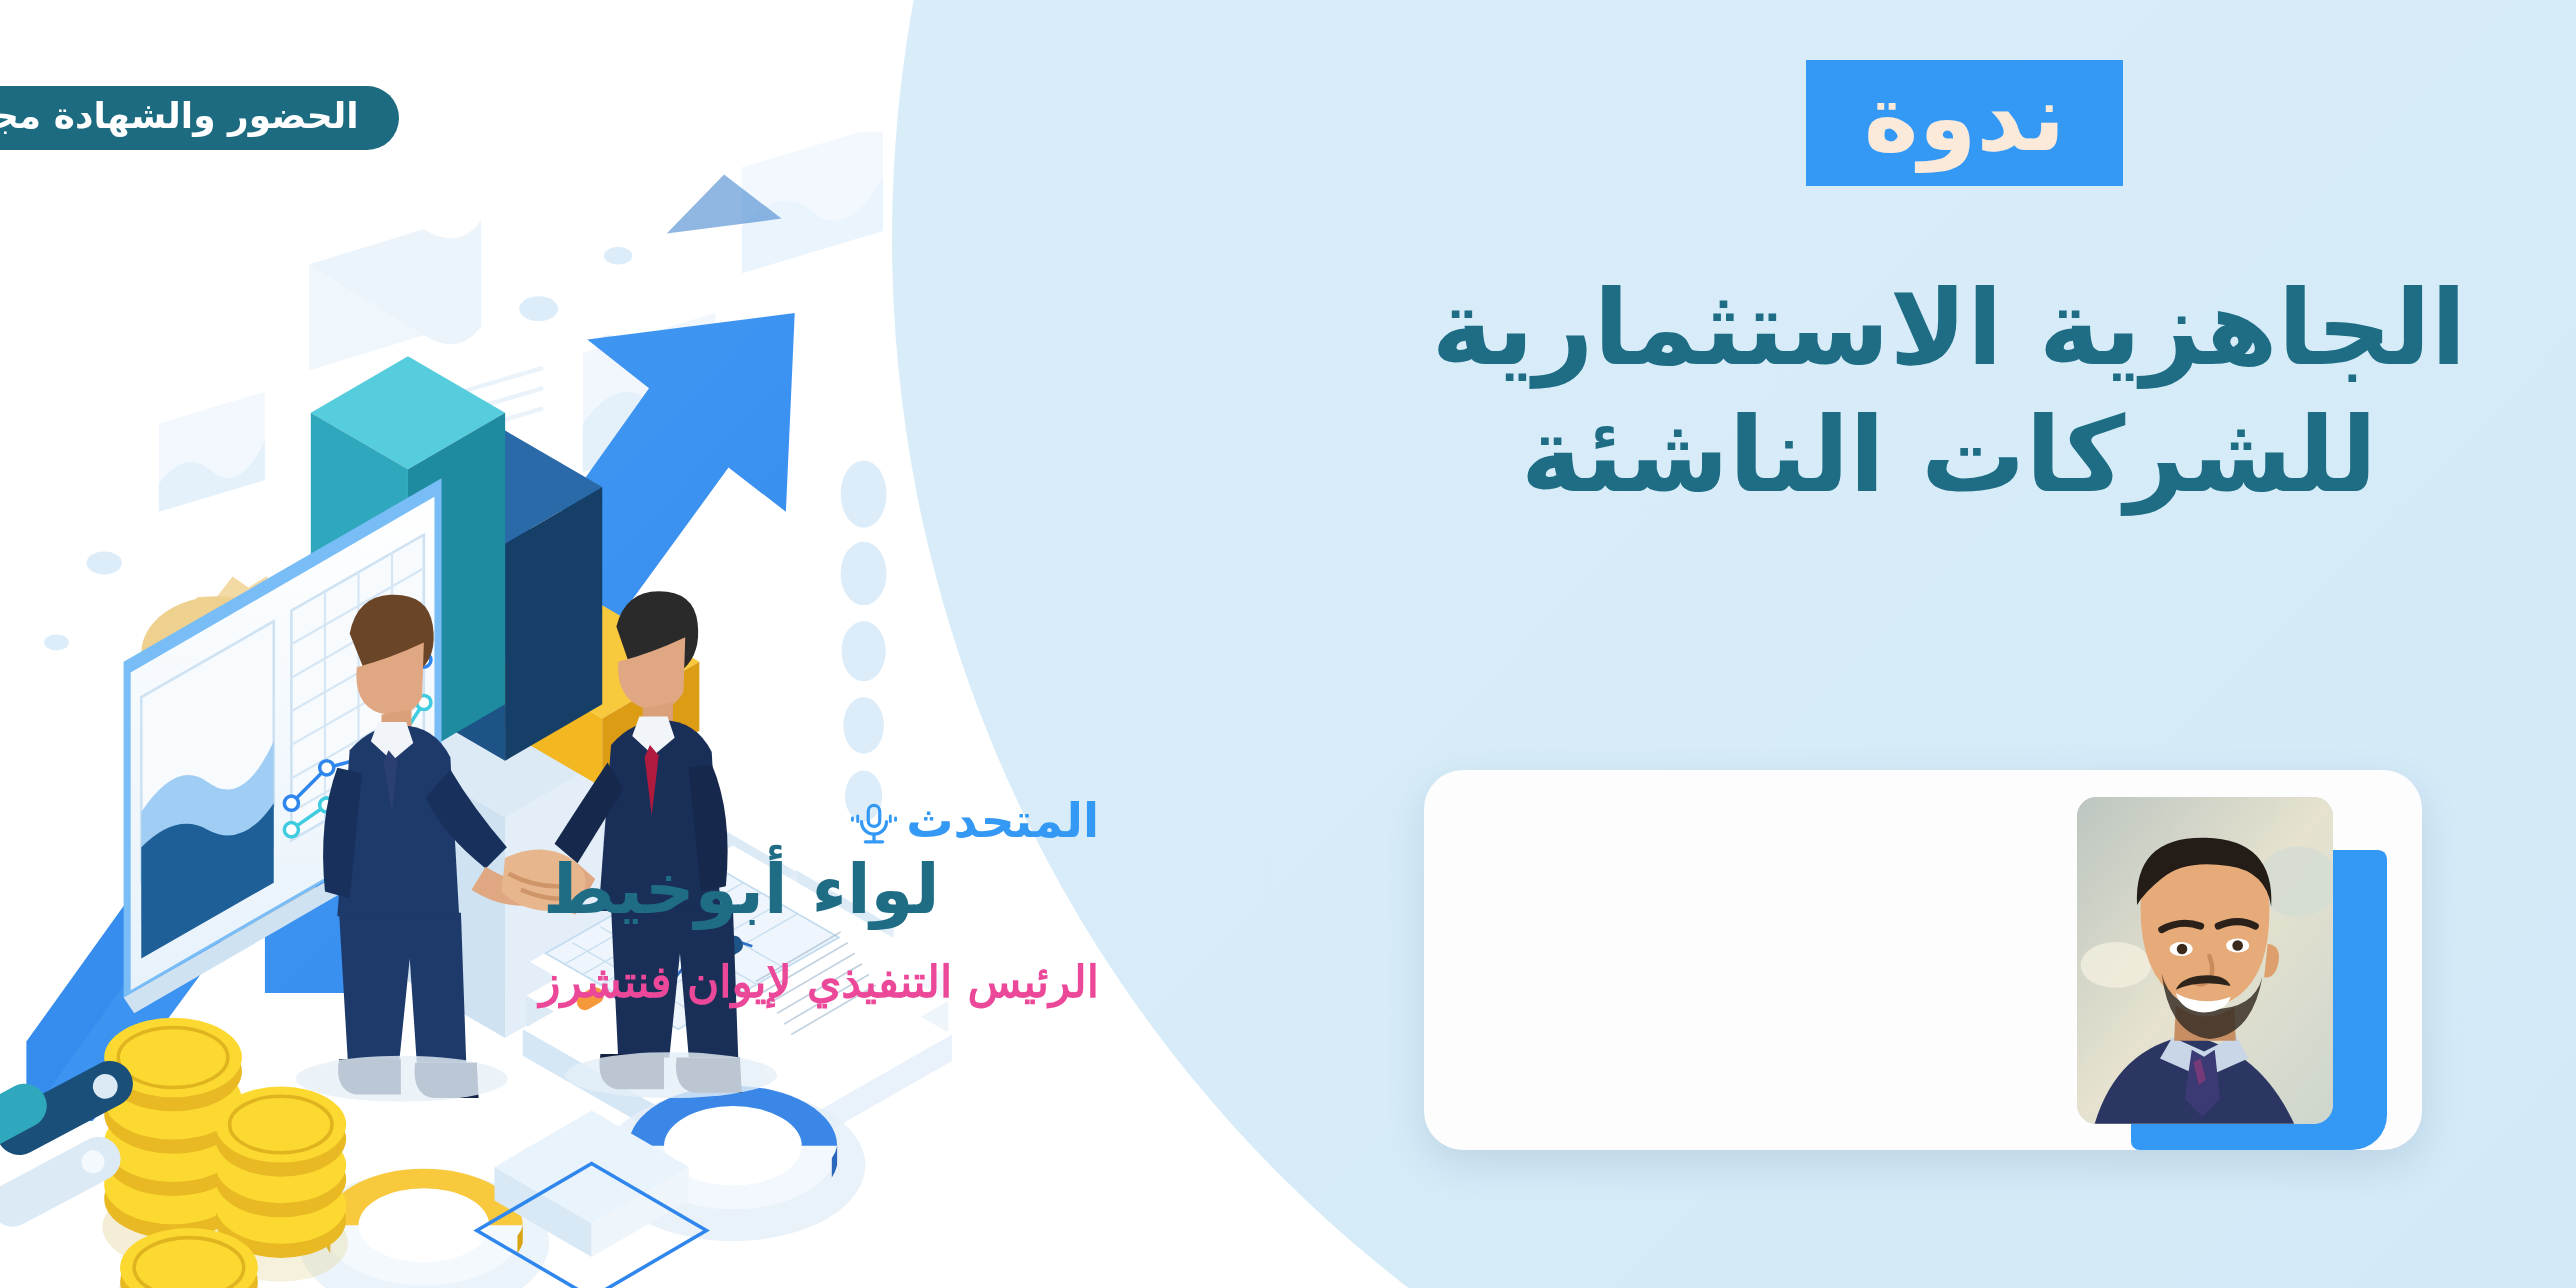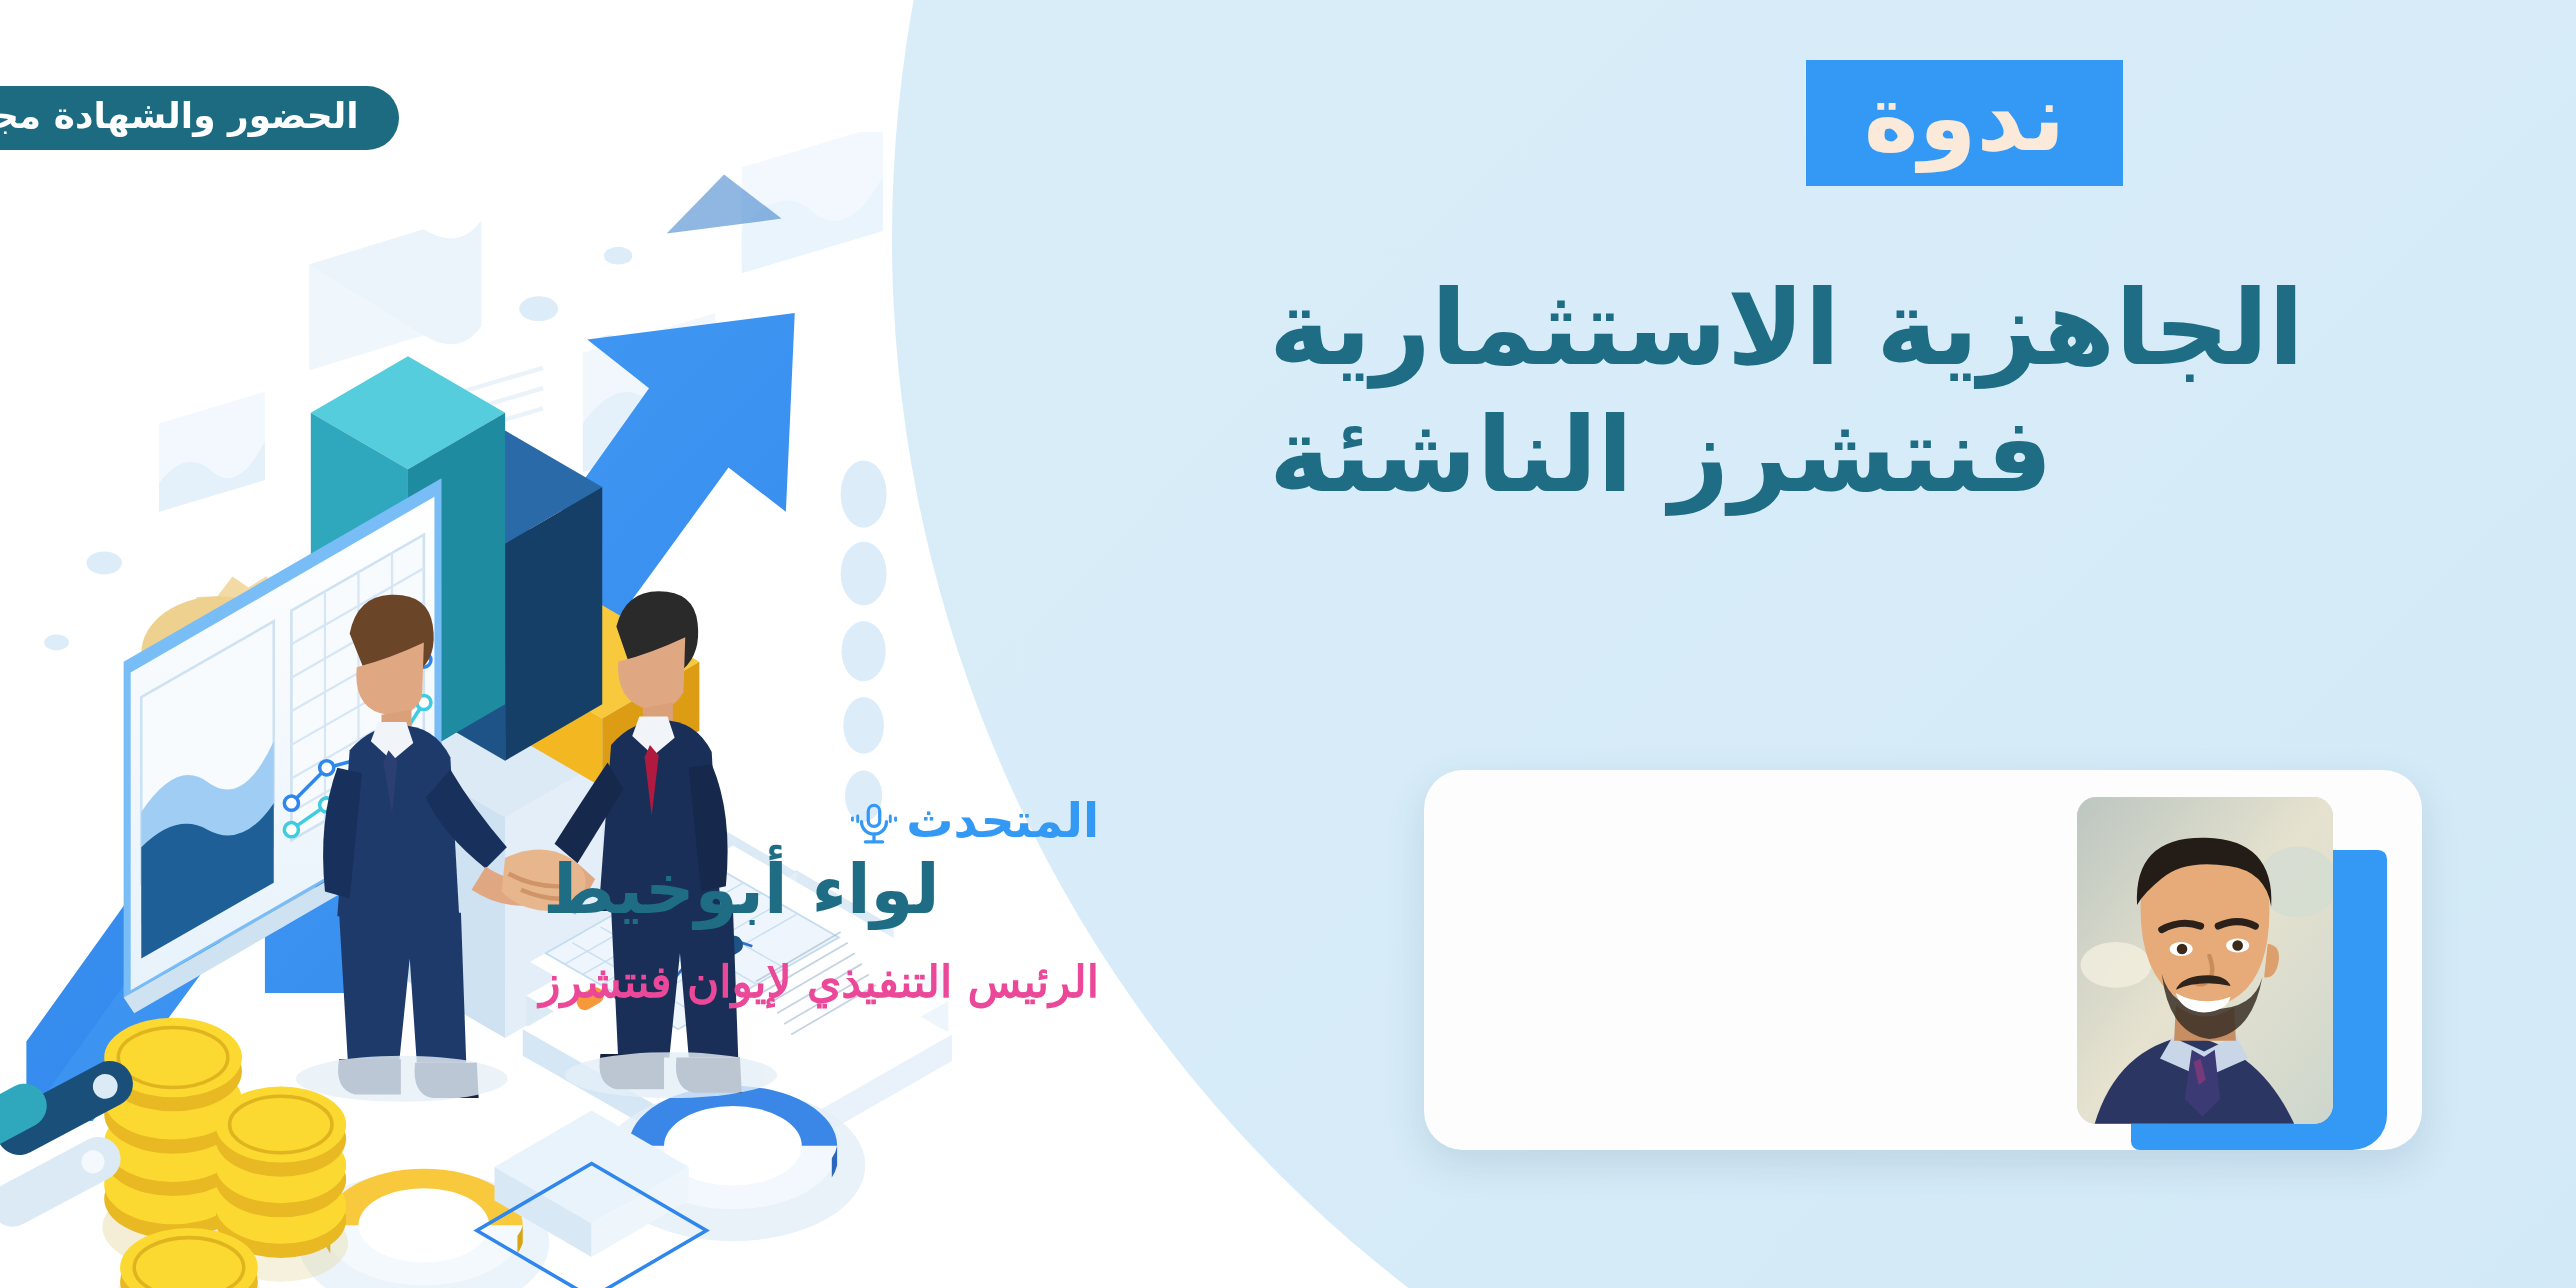--- a/index.html
+++ b/index.html
@@ -44,22 +44,22 @@
     display:flex;align-items:center;justify-content:center;
   }
   .nadwa-label{
     color:#fbe9da;font-size:93px;font-weight:bold;line-height:1;
     letter-spacing:1.8px;white-space:nowrap;
     transform:translateY(-5.3px);
   }
 
   
   .headline{
-    position:absolute;left:1269px;top:265px;width:1236px;
-    text-align:left;
+    position:absolute;left:1331px;top:265px;width:1236px;
+    text-align:center;
     color:#1e6d85;
     font-size:104px;line-height:1.22;font-weight:bold;
     letter-spacing:0px;
   }
   .headline .ln{display:block;white-space:nowrap;}
 
   
   .speaker-card{
     position:absolute;left:1424px;top:770px;
     width:998px;height:380px;
@@ -430,21 +430,21 @@
   <div class="pill">
     <span class="pill-label">الحضور والشهادة مجانا</span>
   </div>
 
   <div class="nadwa-badge">
     <span class="nadwa-label">ندوة</span>
   </div>
 
   <div class="headline">
     <span class="ln">الجاهزية الاستثمارية</span>
-    <span class="ln">فنتشرز الناشئة</span>
+    <span class="ln">للشركات الناشئة</span>
   </div>
 
   <div class="speaker-card"></div>
   <div class="card-accent"></div>
 
   <div class="speaker-photo">
     <svg viewBox="0 0 290 370" xmlns="http://www.w3.org/2000/svg">
       <defs>
         <linearGradient id="bgp" x1="0" y1="0" x2="1" y2="1">
           <stop offset="0" stop-color="#bcc6c0"></stop>

